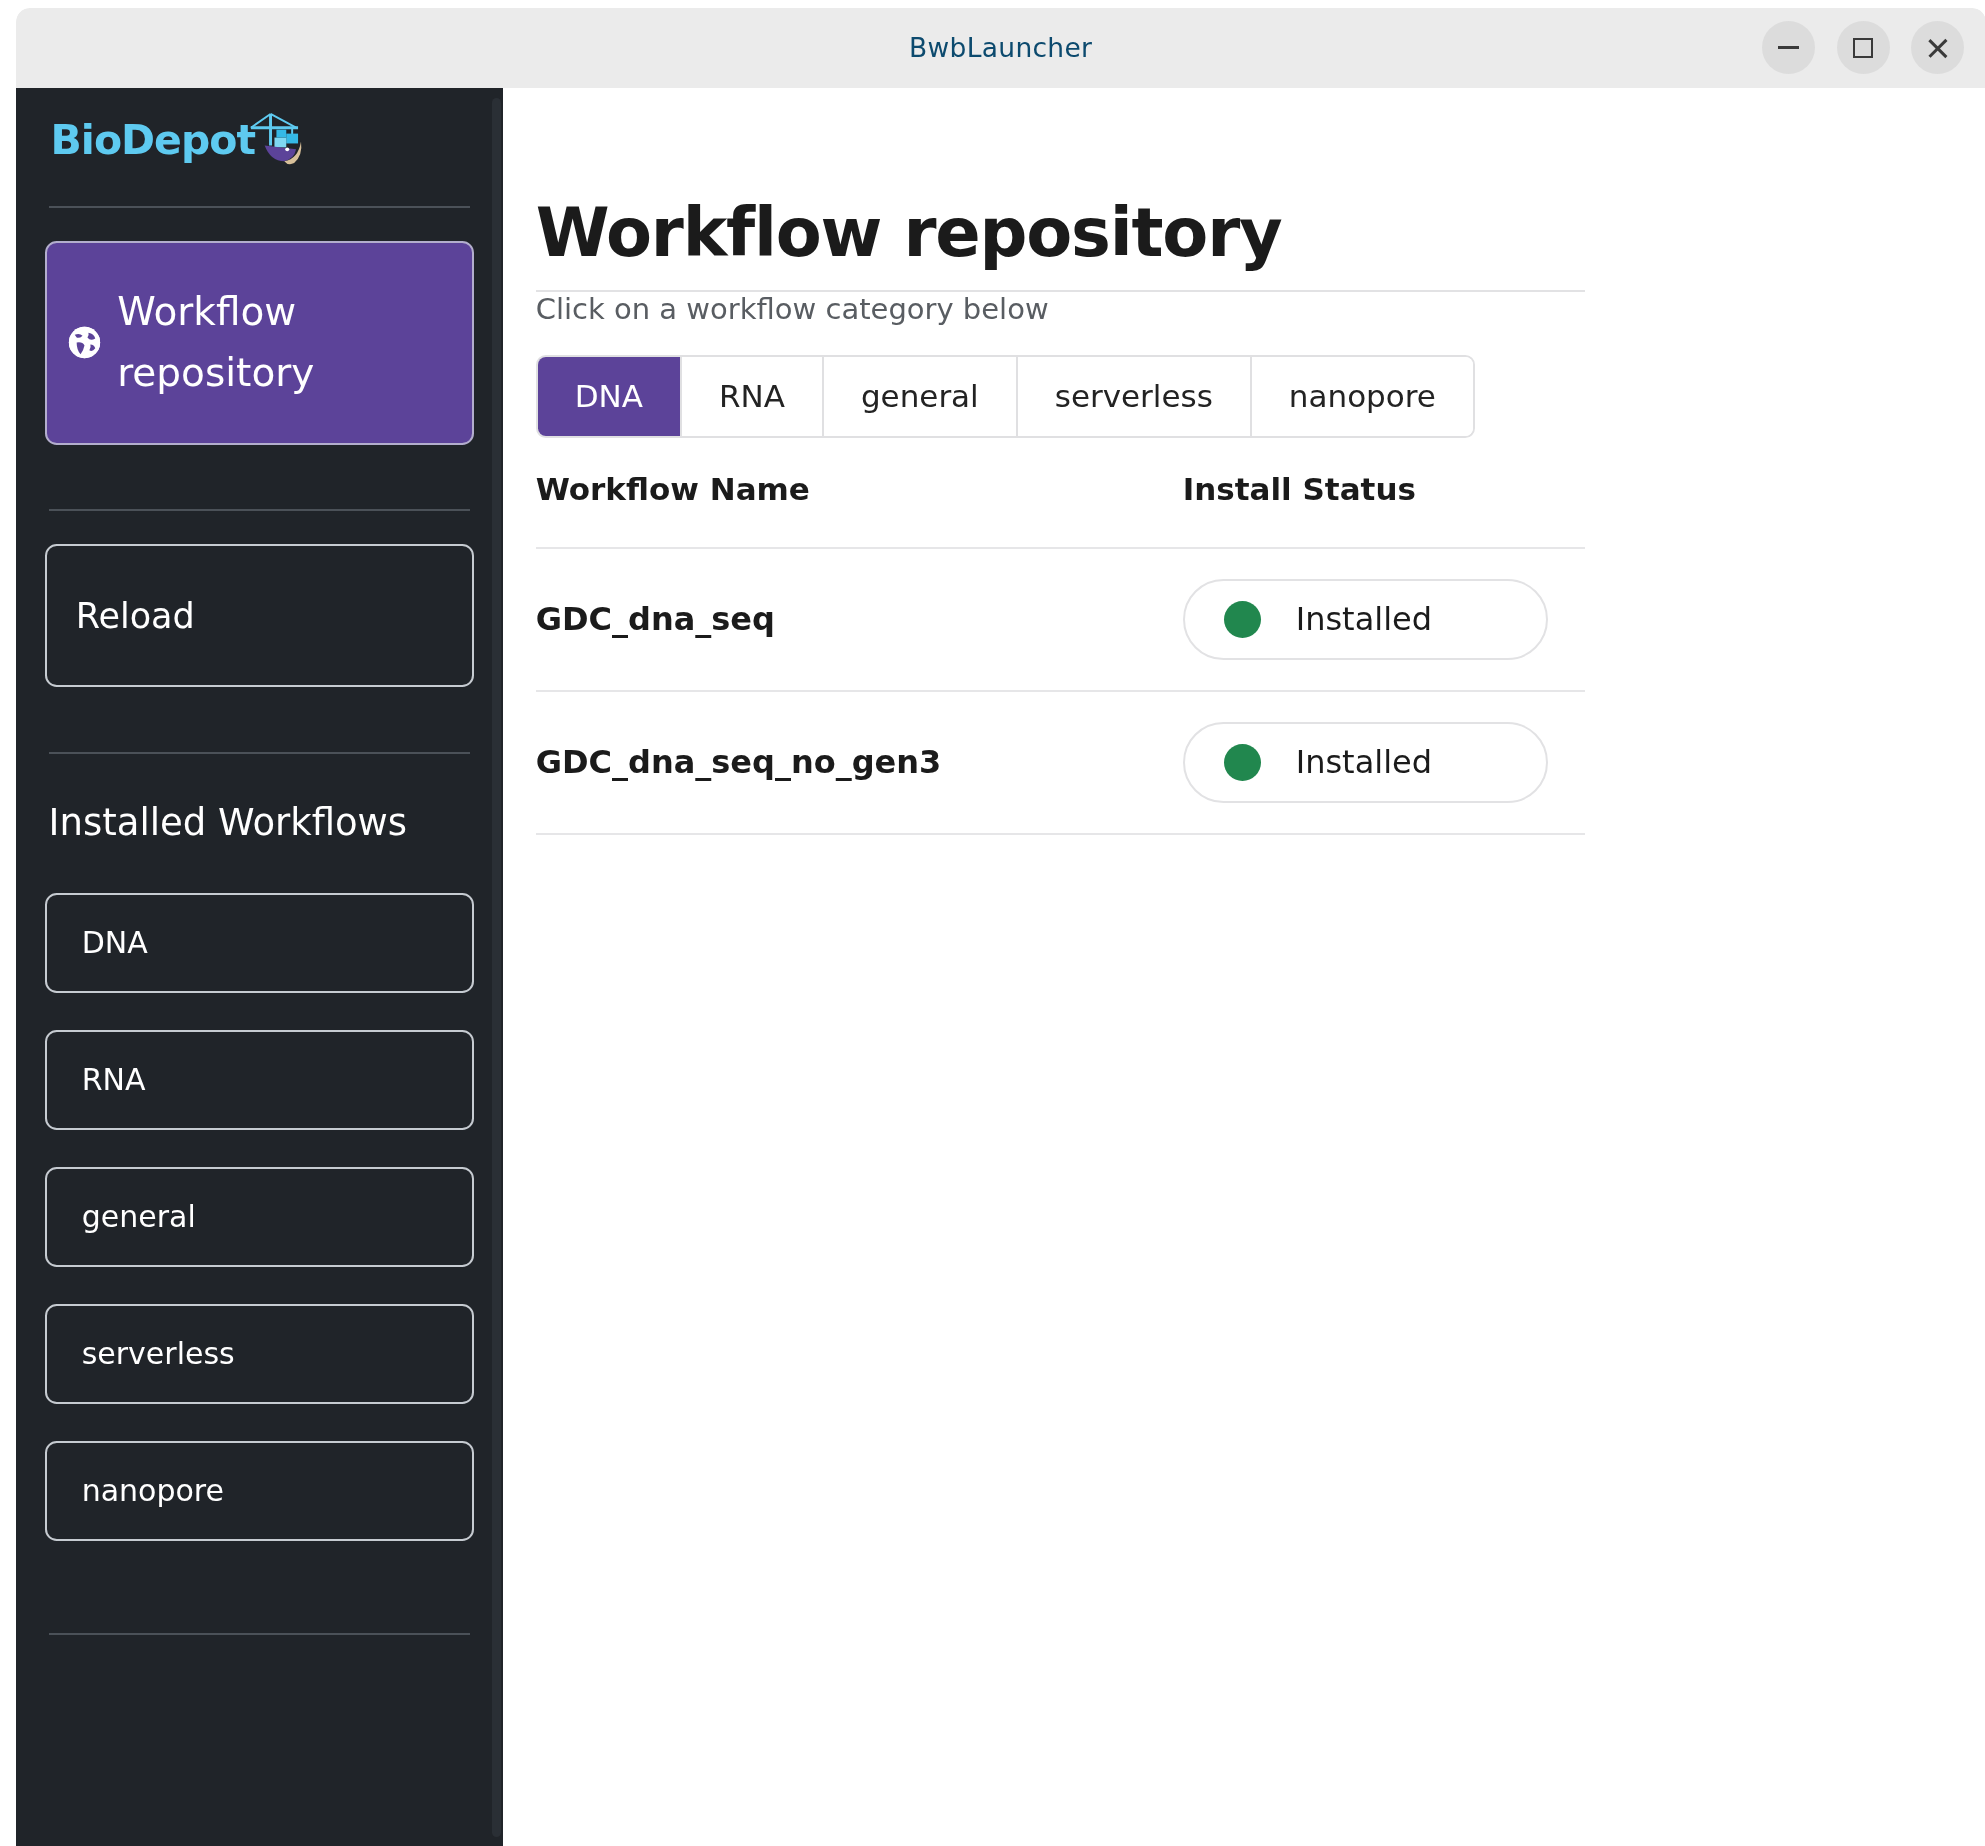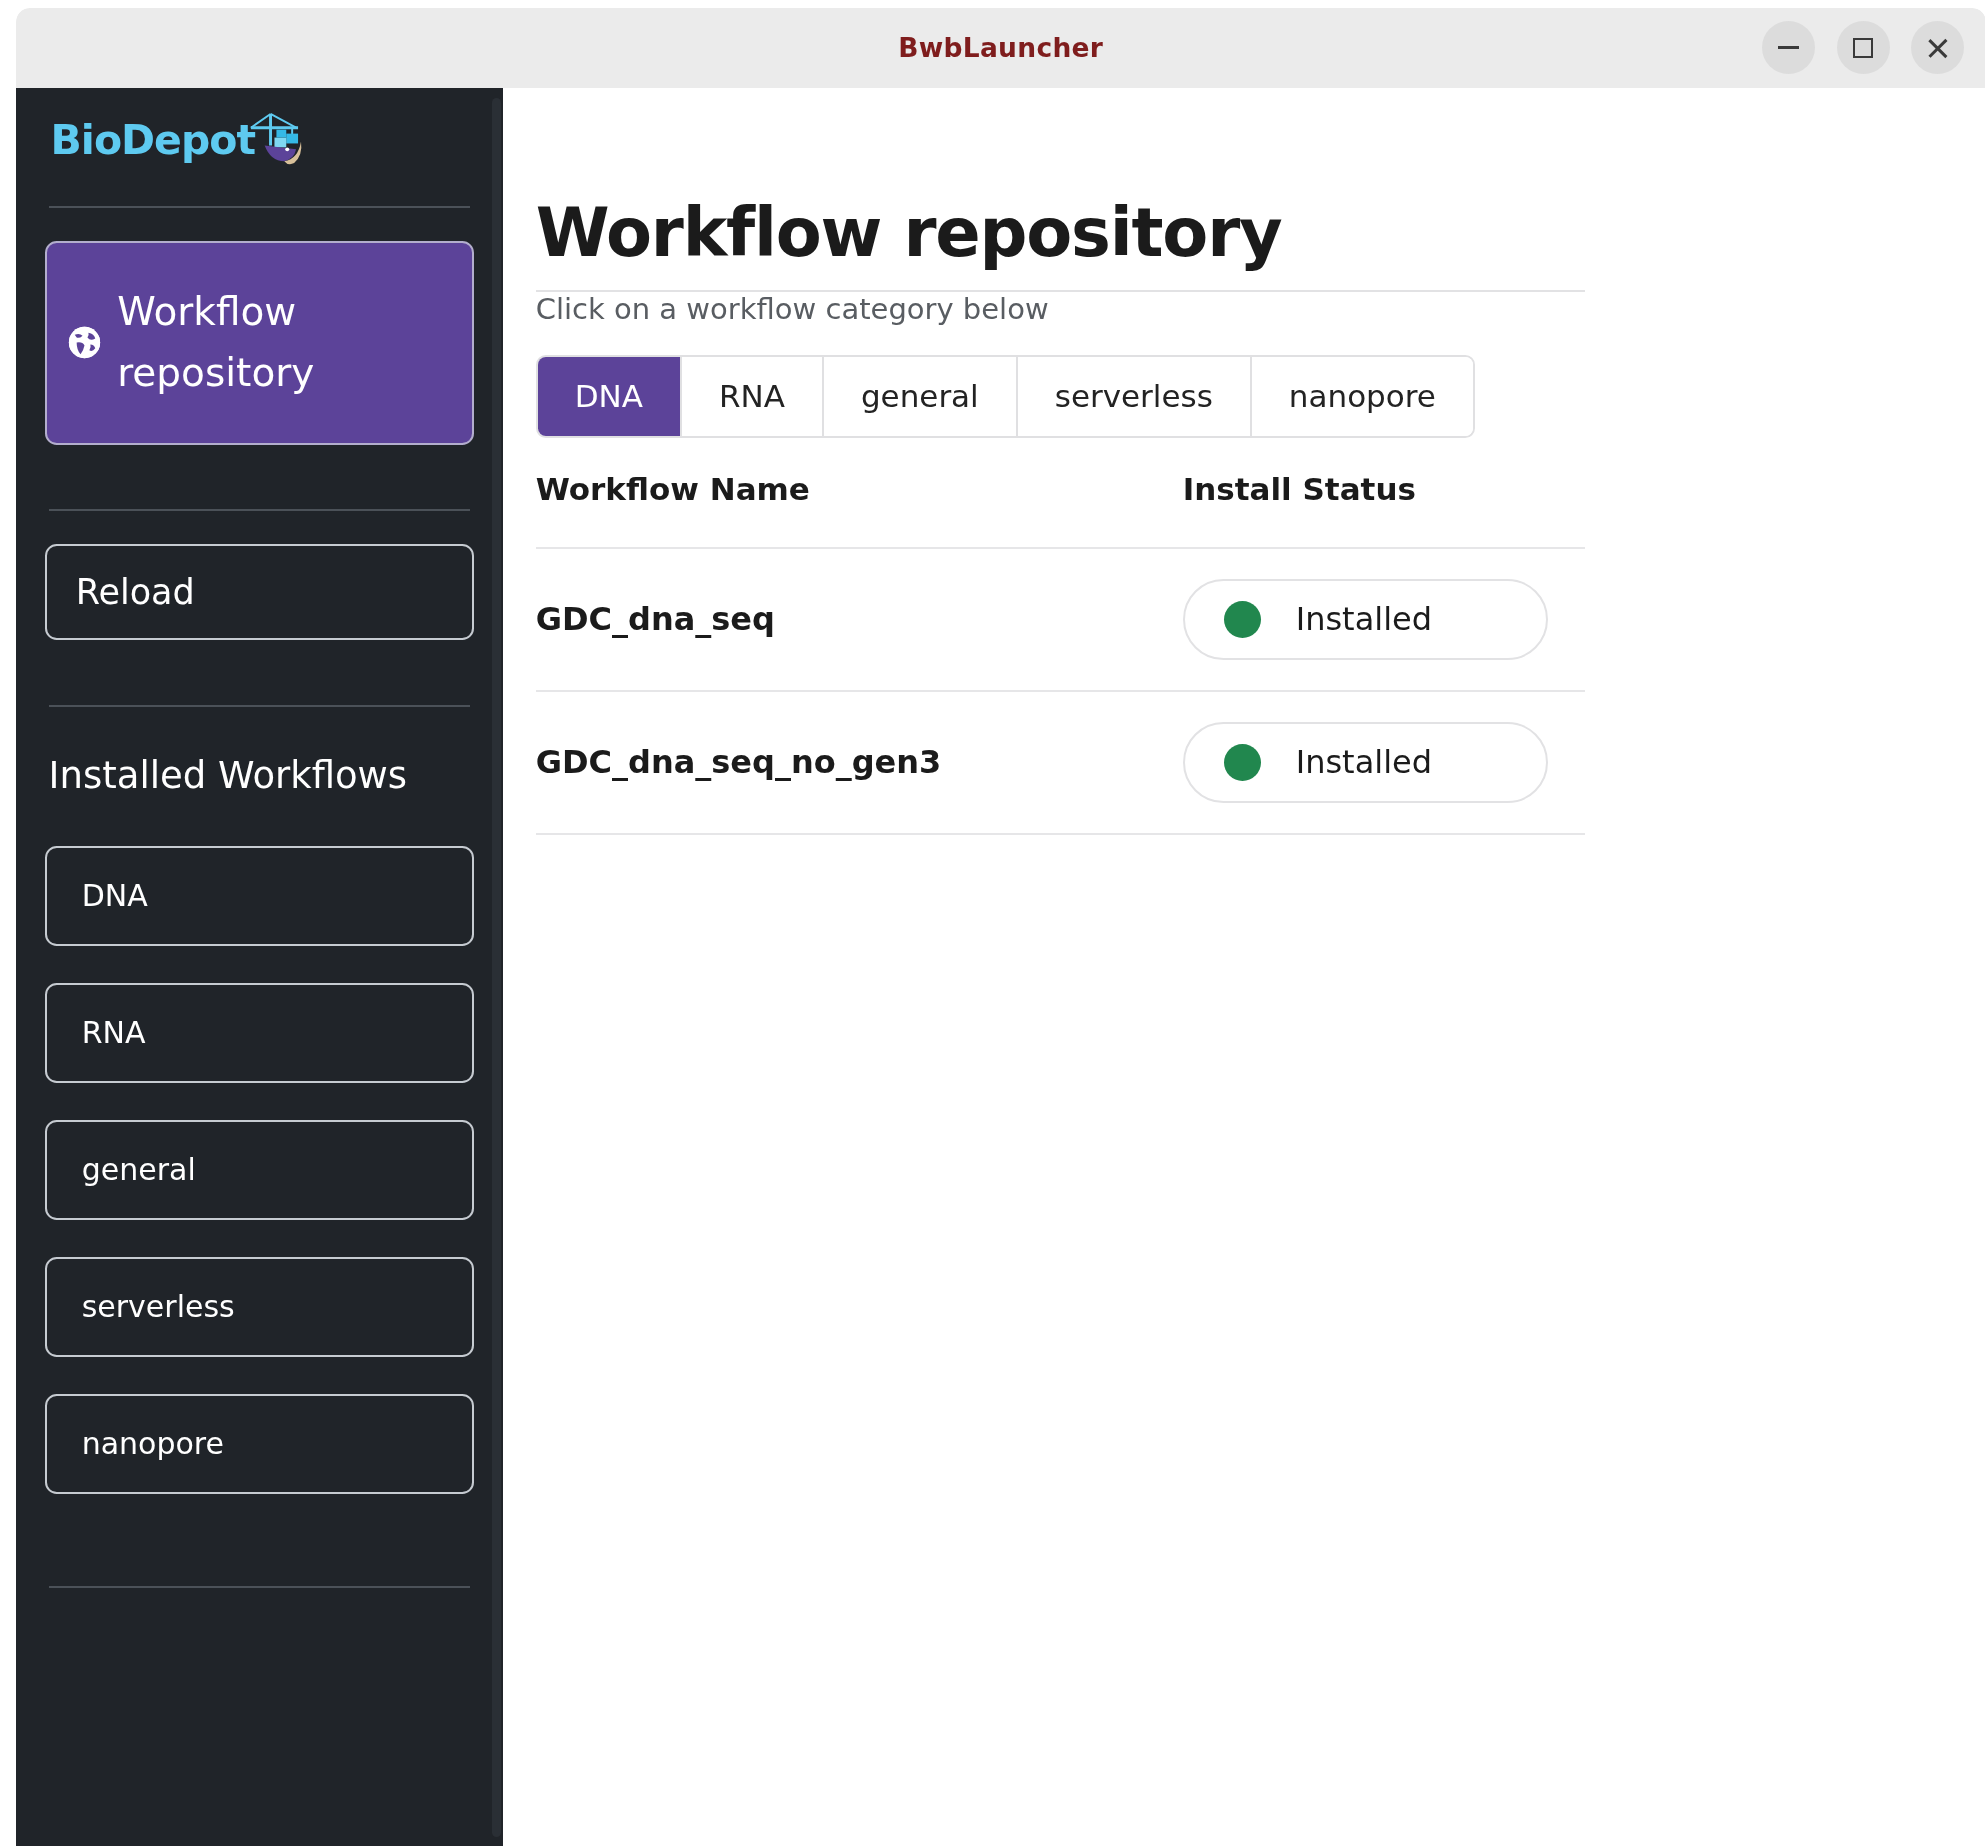--- a/index.html
+++ b/index.html
@@ -31,22 +31,22 @@
     background: #ebebeb;
     border-top-left-radius: 13.7px;
     border-top-right-radius: 13.7px;
     display: flex;
     align-items: center;
     justify-content: center;
   }
   #titlebar-title {
     font-family: "DejaVu Sans", sans-serif;
     font-size: 26.5px;
-    font-weight: bold;
-    color: #7f1d1d;
+    font-weight: normal;
+    color: #0c4a6e;
     letter-spacing: 0.3px;
   }
   #window-controls {
     position: absolute;
     right: 21.6px;
     top: 0;
     height: 80px;
     display: flex;
     align-items: center;
     gap: 21.6px;
@@ -156,21 +156,21 @@
     margin-right: 9.8px;
     display: flex; align-items: center; justify-content: center;
   }
   .side-btn.primary .btn-label {
     font-size: 39px;
     line-height: 1.55;
     color: #ffffff;
   }
 
   #reload-btn {
-    height: 96px;
+    height: 143px;
     font-size: 35px;
     padding-left: 29px;
   }
 
   #installed-heading {
     color: #ffffff;
     font-family: "DejaVu Sans", sans-serif;
     font-size: 37px;
     line-height: 1.75;
     padding-left: 3.9px;

